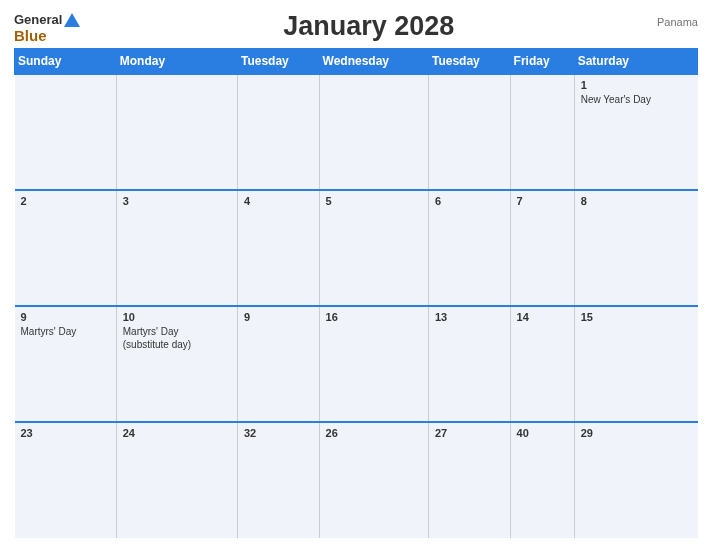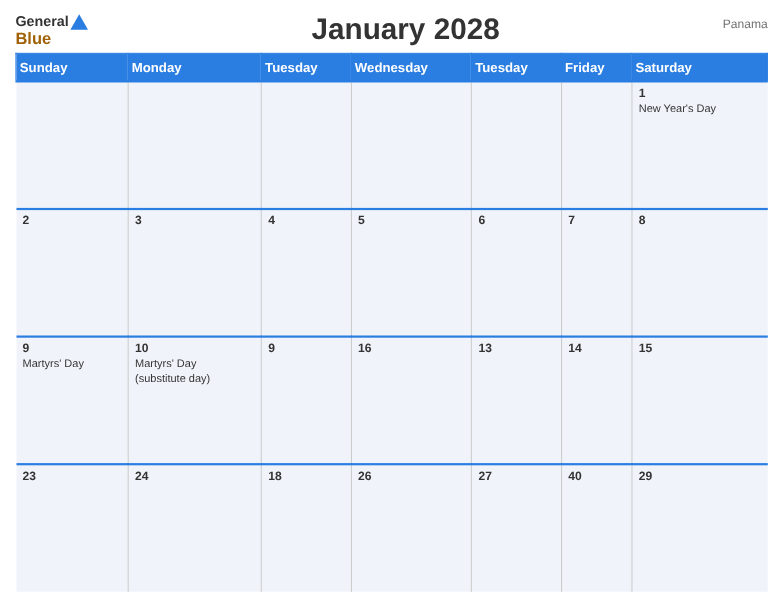--- a/index.html
+++ b/index.html
@@ -192,21 +192,21 @@
           </td>
         </tr>
         <tr>
           <td>
             <span class="day-number">23</span>
           </td>
           <td>
             <span class="day-number">24</span>
           </td>
           <td>
-            <span class="day-number">18</span>
+            <span class="day-number">32</span>
           </td>
           <td>
             <span class="day-number">26</span>
           </td>
           <td>
             <span class="day-number">27</span>
           </td>
           <td>
             <span class="day-number">40</span>
           </td>

